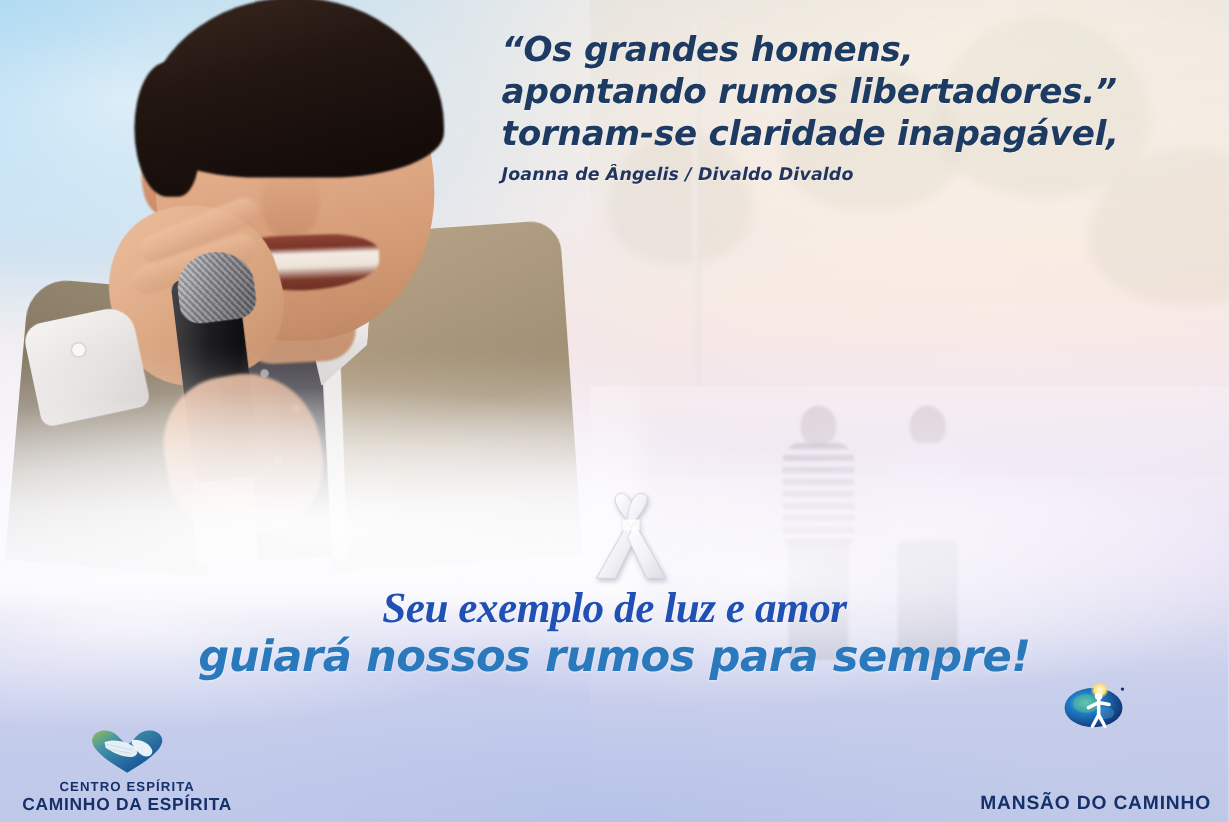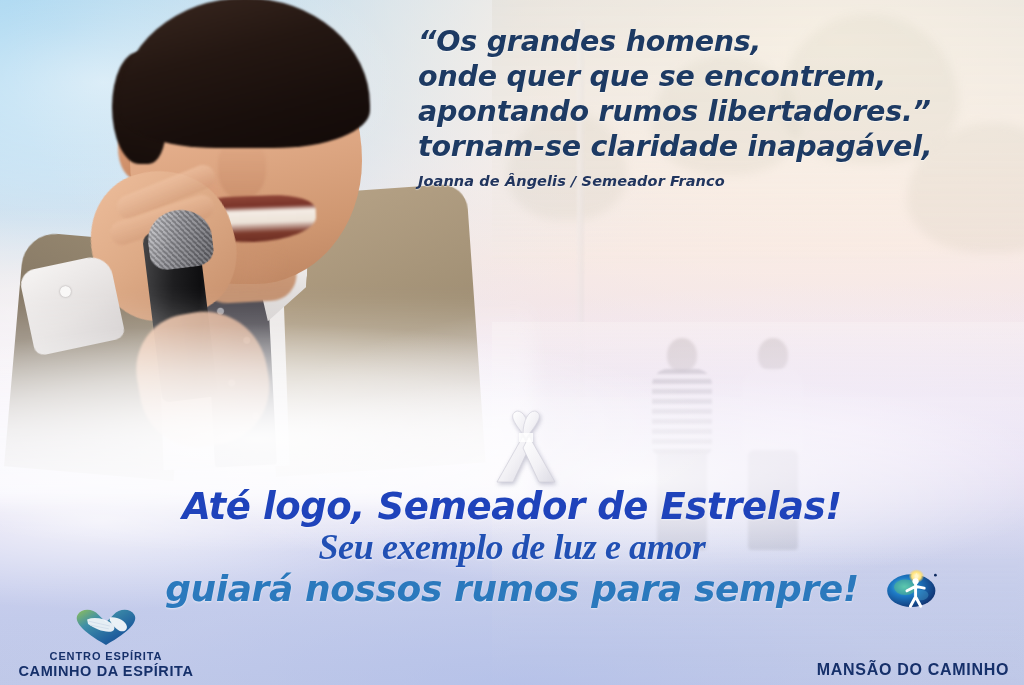--- a/index.html
+++ b/index.html
@@ -503,45 +503,43 @@
     <div class="p-el pr-mic"></div>
     <div class="p-el pr-mic-head"></div>
     <div class="p-el pr-hand2"></div>
     <div class="p-el pr-mist"></div>
   </div>
 
   <div class="bg-layer bg-clouds"></div>
 
   <div class="quote-block">
     <div class="quote-line">“Os grandes homens,</div>
-    <div class="quote-line">onde quer que se encontrem,</div>
     <div class="quote-line">apontando rumos libertadores.”</div>
     <div class="quote-line">tornam-se claridade inapagável,</div>
-    <div class="quote-attr">Joanna de Ângelis / Semeador Franco</div>
+    <div class="quote-attr">Joanna de Ângelis / Divaldo Divaldo</div>
   </div>
 
   <div class="ribbon">
     <svg viewBox="0 0 74 80" width="74" height="80" aria-hidden="true">
       <defs>
         <linearGradient id="ribGrad" x1="0" y1="0" x2="1" y2="1">
           <stop offset="0%" stop-color="#ffffff"></stop>
           <stop offset="55%" stop-color="#f2f1f5"></stop>
           <stop offset="100%" stop-color="#dcdbe4"></stop>
         </linearGradient>
       </defs>
       <path d="M37 30 C 26 16, 20 8, 26 4 C 32 0, 40 10, 40 26 L 37 30 Z" fill="url(#ribGrad)" stroke="#d5d4de" stroke-width="0.8"></path>
       <path d="M37 30 C 48 16, 54 8, 48 4 C 42 0, 34 10, 34 26 L 37 30 Z" fill="url(#ribGrad)" stroke="#d5d4de" stroke-width="0.8"></path>
       <path d="M34 28 L 8 74 L 24 74 L 40 40 Z" fill="url(#ribGrad)" stroke="#d3d2dc" stroke-width="0.8"></path>
       <path d="M40 28 L 66 74 L 50 74 L 34 40 Z" fill="url(#ribGrad)" stroke="#d3d2dc" stroke-width="0.8"></path>
       <path d="M30 25 L 44 25 L 44 34 L 30 34 Z" fill="#ffffff" opacity="0.85"></path>
     </svg>
   </div>
 
   <div class="headline">
-    <div class="hl-line hl-1">Até logo, Semeador de Estrelas!</div>
     <div class="hl-line hl-2">Seu exemplo de luz e amor</div>
     <div class="hl-line hl-3">guiará nossos rumos para sempre!</div>
   </div>
 
   <div class="logo logo-left">
     <span class="logo-mark">
       <svg viewBox="0 0 72 42" width="68" height="40" aria-hidden="true">
         <defs>
           <linearGradient id="heartG" x1="0" y1="0" x2="1" y2="1">
             <stop offset="0%" stop-color="#8fbf5a"></stop>

